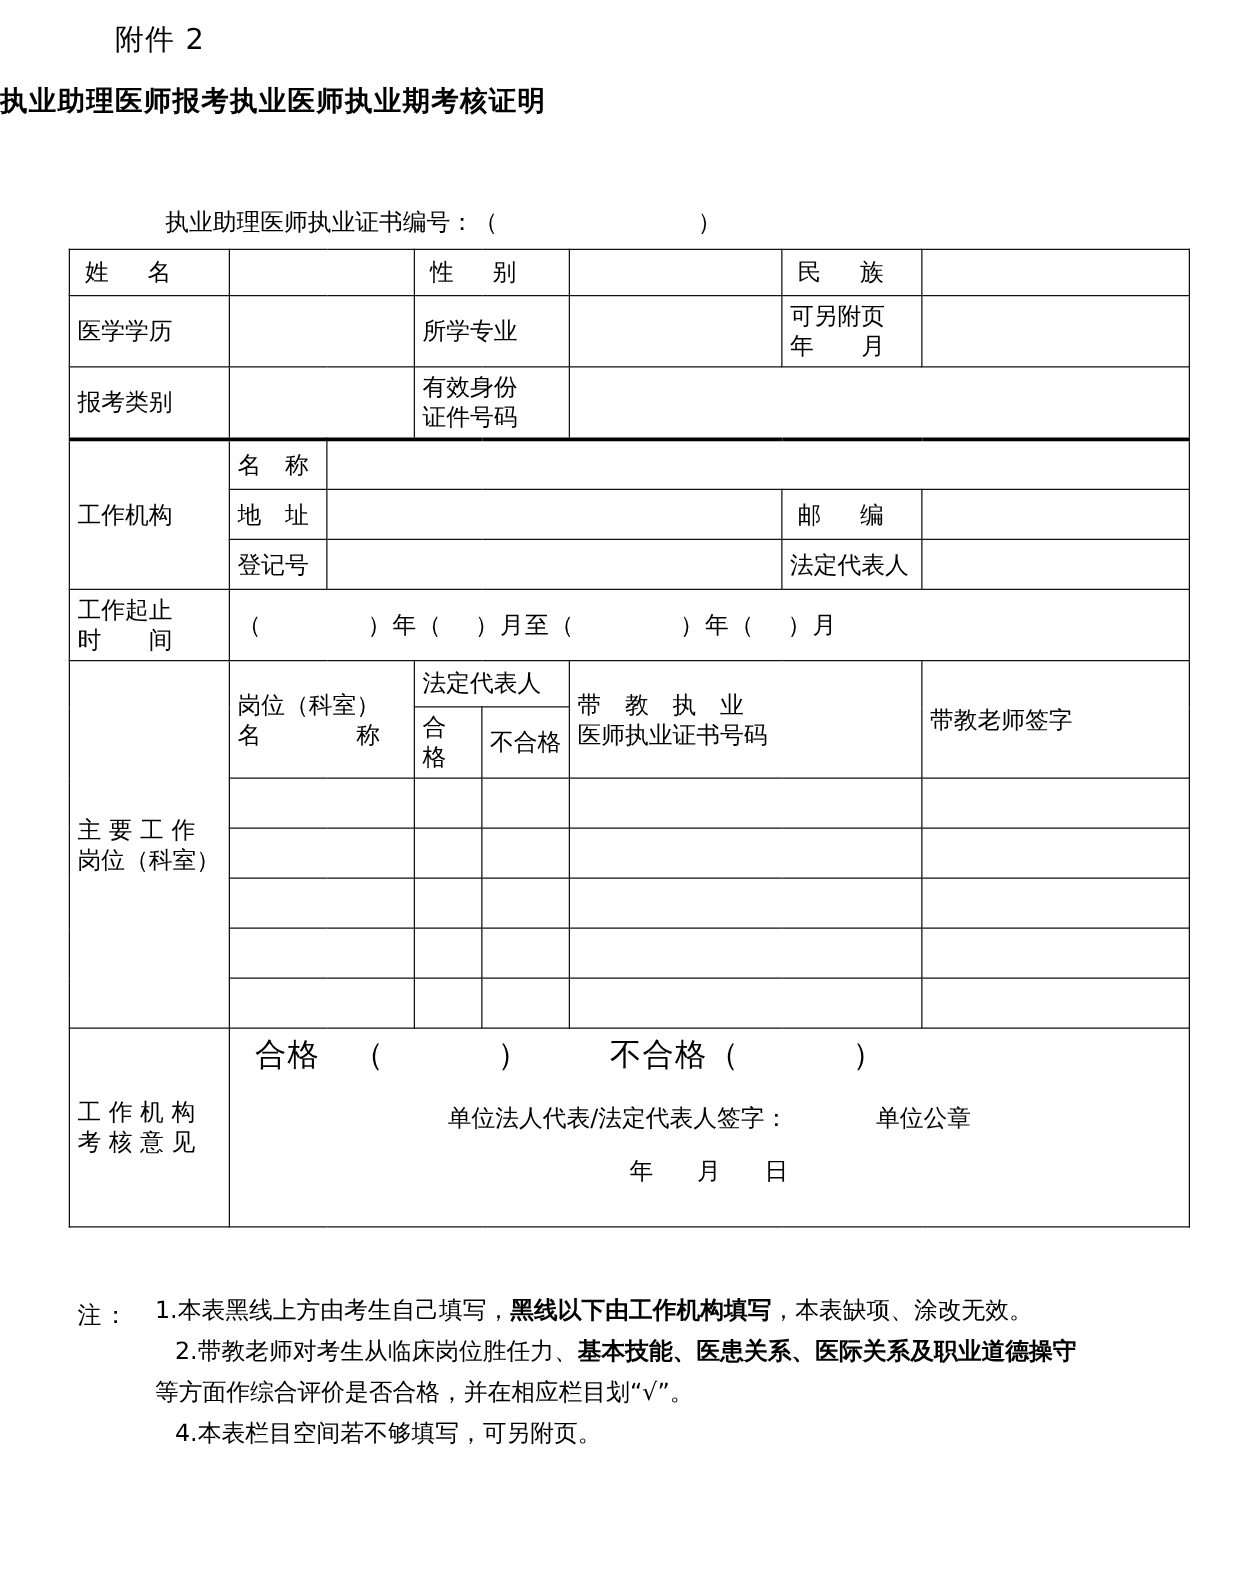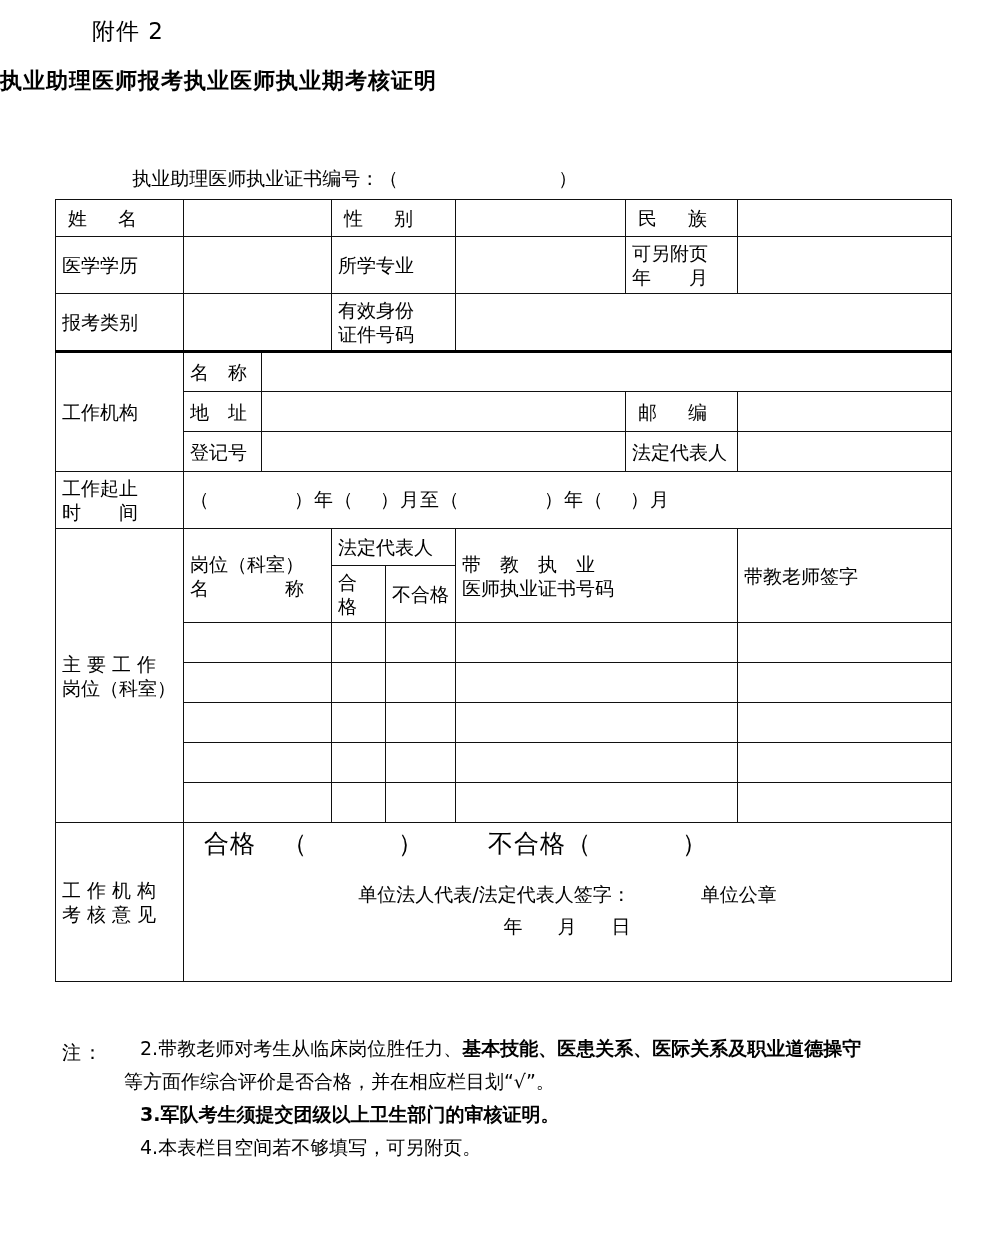--- a/index.html
+++ b/index.html
@@ -103,21 +103,21 @@
   .gap-l { display:inline-block; width: 64px; }
   .sign-row {
     text-align: center;
     font-size: 19px;
     margin-top: 22px;
   }
   .sign-row .gap-seal { display:inline-block; width: 70px; }
   .date-row {
     text-align: center;
     font-size: 19px;
-    margin-top: 6px;
+    margin-top: 16px;
     letter-spacing: 1px;
   }
   .date-row .g { display:inline-block; width: 34px; }
 
   .notes {
     position: absolute;
     left: 62px;
     top: 1032px;
     width: 900px;
     font-size: 19px;
@@ -283,20 +283,20 @@
           <span>年</span><span class="g"></span><span>月</span><span class="g"></span><span>日</span>
         </div>
       </td>
     </tr>
   </tbody>
     </table>
 
   <div class="notes">
     <span class="note-head">注：</span>
     <div class="note-body">
+      <p><span>1.本表黑线上方由考生自己填写，</span><b>黑线以下由工作机构填写</b><span>，本表缺项、涂改无效。</span></p>
       <p class="indent"><span>2.带教老师对考生从临床岗位胜任力、</span><b>基本技能、医患关系、医际关系及职业道德操守</b></p>
       <p><span>等方面作综合评价是否合格，并在相应栏目划“√”。</span></p>
-      <p class="indent"><b>3.军队考生须提交团级以上卫生部门的审核证明。</b></p>
       <p class="indent"><span>4.本表栏目空间若不够填写，可另附页。</span></p>
     </div>
   </div>
 
 </div>
 
 </body></html>

